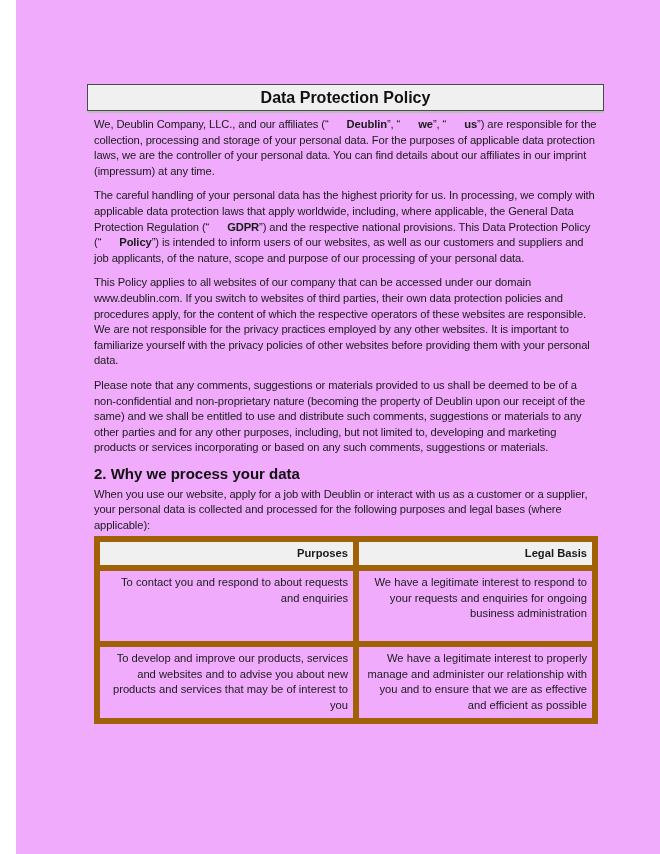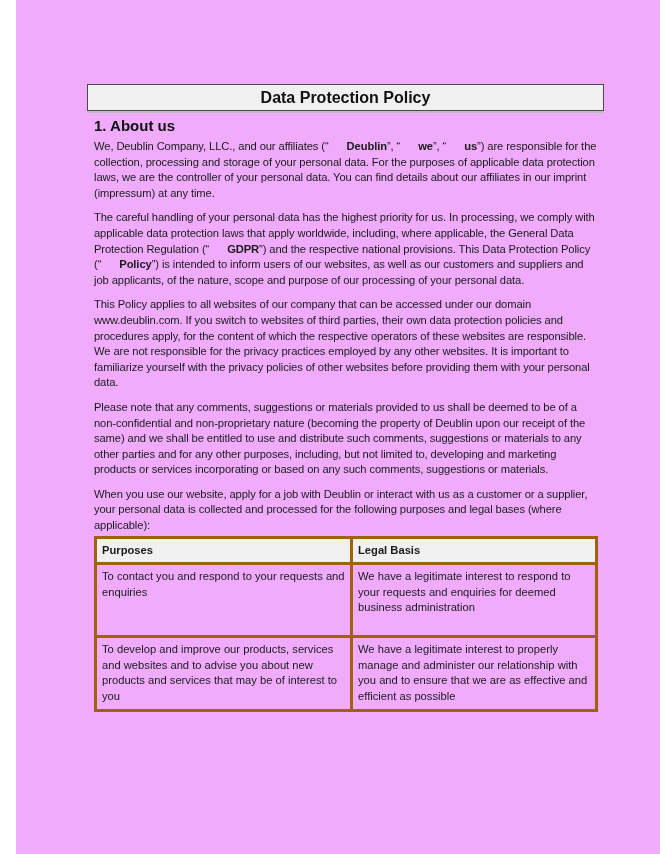--- a/index.html
+++ b/index.html
@@ -13,54 +13,54 @@
     background: #f0f0f0; border: 1px solid #4a4a4a;
     box-shadow: 0 2px 0 #bdbdbd;
     text-align: center; font-weight: bold; font-size: 16px; line-height: 25px; color: #111;
   }
   .content { position: absolute; left: 78px; top: 117px; width: 506px; }
   h2 { font-size: 15px; font-weight: bold; margin: 0 0 4px 0; line-height: 18px; color: #111; }
   p { font-size: 11.2px; line-height: 15.6px; margin: 0 0 9px 0; letter-spacing: -0.1px; }
   p b { font-weight: bold; padding-left: 18px; }
   .h2-2 { margin-top: 4px; }
   table { border-collapse: collapse; width: 504px; margin-top: 2px; font-size: 11.2px; line-height: 15.6px; }
-  td, th { border: 3px solid #a16207; vertical-align: top; padding: 4px 5px; text-align: left; }
+  td, th { border: 6px solid #a16207; vertical-align: top; padding: 4px 5px; text-align: right; }
   th { background: #f0f0f0; font-weight: bold; }
   td.c1, th.c1 { width: 243px; }
   tr.r1 td { height: 62px; }
   tr.r2 td { height: 62px; }
   tr.r3 td { height: 31px; }
 </style>
 </head>
 <body>
 
 <div class="page">
   <div class="title-box">Data Protection Policy</div>
 
   <div class="content">
-    <h2>1. About us</h2>
 
     <p><span>We, Deublin Company, LLC., and our affiliates (“</span><b>Deublin</b><span>”, “</span><b>we</b><span>”, “</span><b>us</b><span>”) are responsible for the collection, processing and storage of your personal data. For the purposes of applicable data protection laws, we are the controller of your personal data. You can find details about our affiliates in our imprint (impressum) at any time.</span></p>
 
     <p><span>The careful handling of your personal data has the highest priority for us. In processing, we comply with applicable data protection laws that apply worldwide, including, where applicable, the General Data Protection Regulation (“</span><b>GDPR</b><span>”) and the respective national provisions. This Data Protection Policy (“</span><b>Policy</b><span>”) is intended to inform users of our websites, as well as our customers and suppliers and job applicants, of the nature, scope and purpose of our processing of your personal data.</span></p>
 
     <p>This Policy applies to all websites of our company that can be accessed under our domain www.deublin.com. If you switch to websites of third parties,  their own data protection policies and procedures apply, for the content of which the respective operators of these websites are responsible. We are not responsible for the privacy practices employed by any other websites. It is important to familiarize yourself with the privacy policies of other websites before providing them with your personal data.</p>
     <p>Please note that any comments, suggestions or materials provided to us shall be deemed to be of a non-confidential and non-proprietary nature (becoming the property of Deublin upon our receipt of the same) and we shall be entitled to use and distribute such comments, suggestions or materials to any other parties and for any other purposes, including, but not limited to, developing and marketing products or services incorporating or based on any such comments, suggestions or materials.</p>
 
+    <h2 class="h2-2">2. Why we process your data</h2>
     <p style="margin-bottom:0">When you use our website, apply for a job with Deublin or interact with us as a customer or a supplier, your personal data is collected and processed for the following purposes and legal bases (where applicable):</p>
 
     <table>
       <tbody>
           <tr>
         <th class="c1">Purposes</th>
         <th>Legal Basis</th>
       </tr>
       <tr class="r1">
-        <td class="c1">To contact you and respond to your requests and enquiries</td>
-        <td>We have a legitimate interest to respond to your requests and enquiries for deemed business administration</td>
+        <td class="c1">To contact you and respond to about requests and enquiries</td>
+        <td>We have a legitimate interest to respond to your requests and enquiries for ongoing business administration</td>
       </tr>
       <tr class="r2">
         <td class="c1">To develop and improve our products, services and websites and to advise you about new products and services that may be of interest to you</td>
         <td>We have a legitimate interest to properly manage and administer our relationship with you and to ensure that we are as effective and efficient as possible</td>
       </tr>
     </tbody>
       </table>
   </div>
 </div>
 

